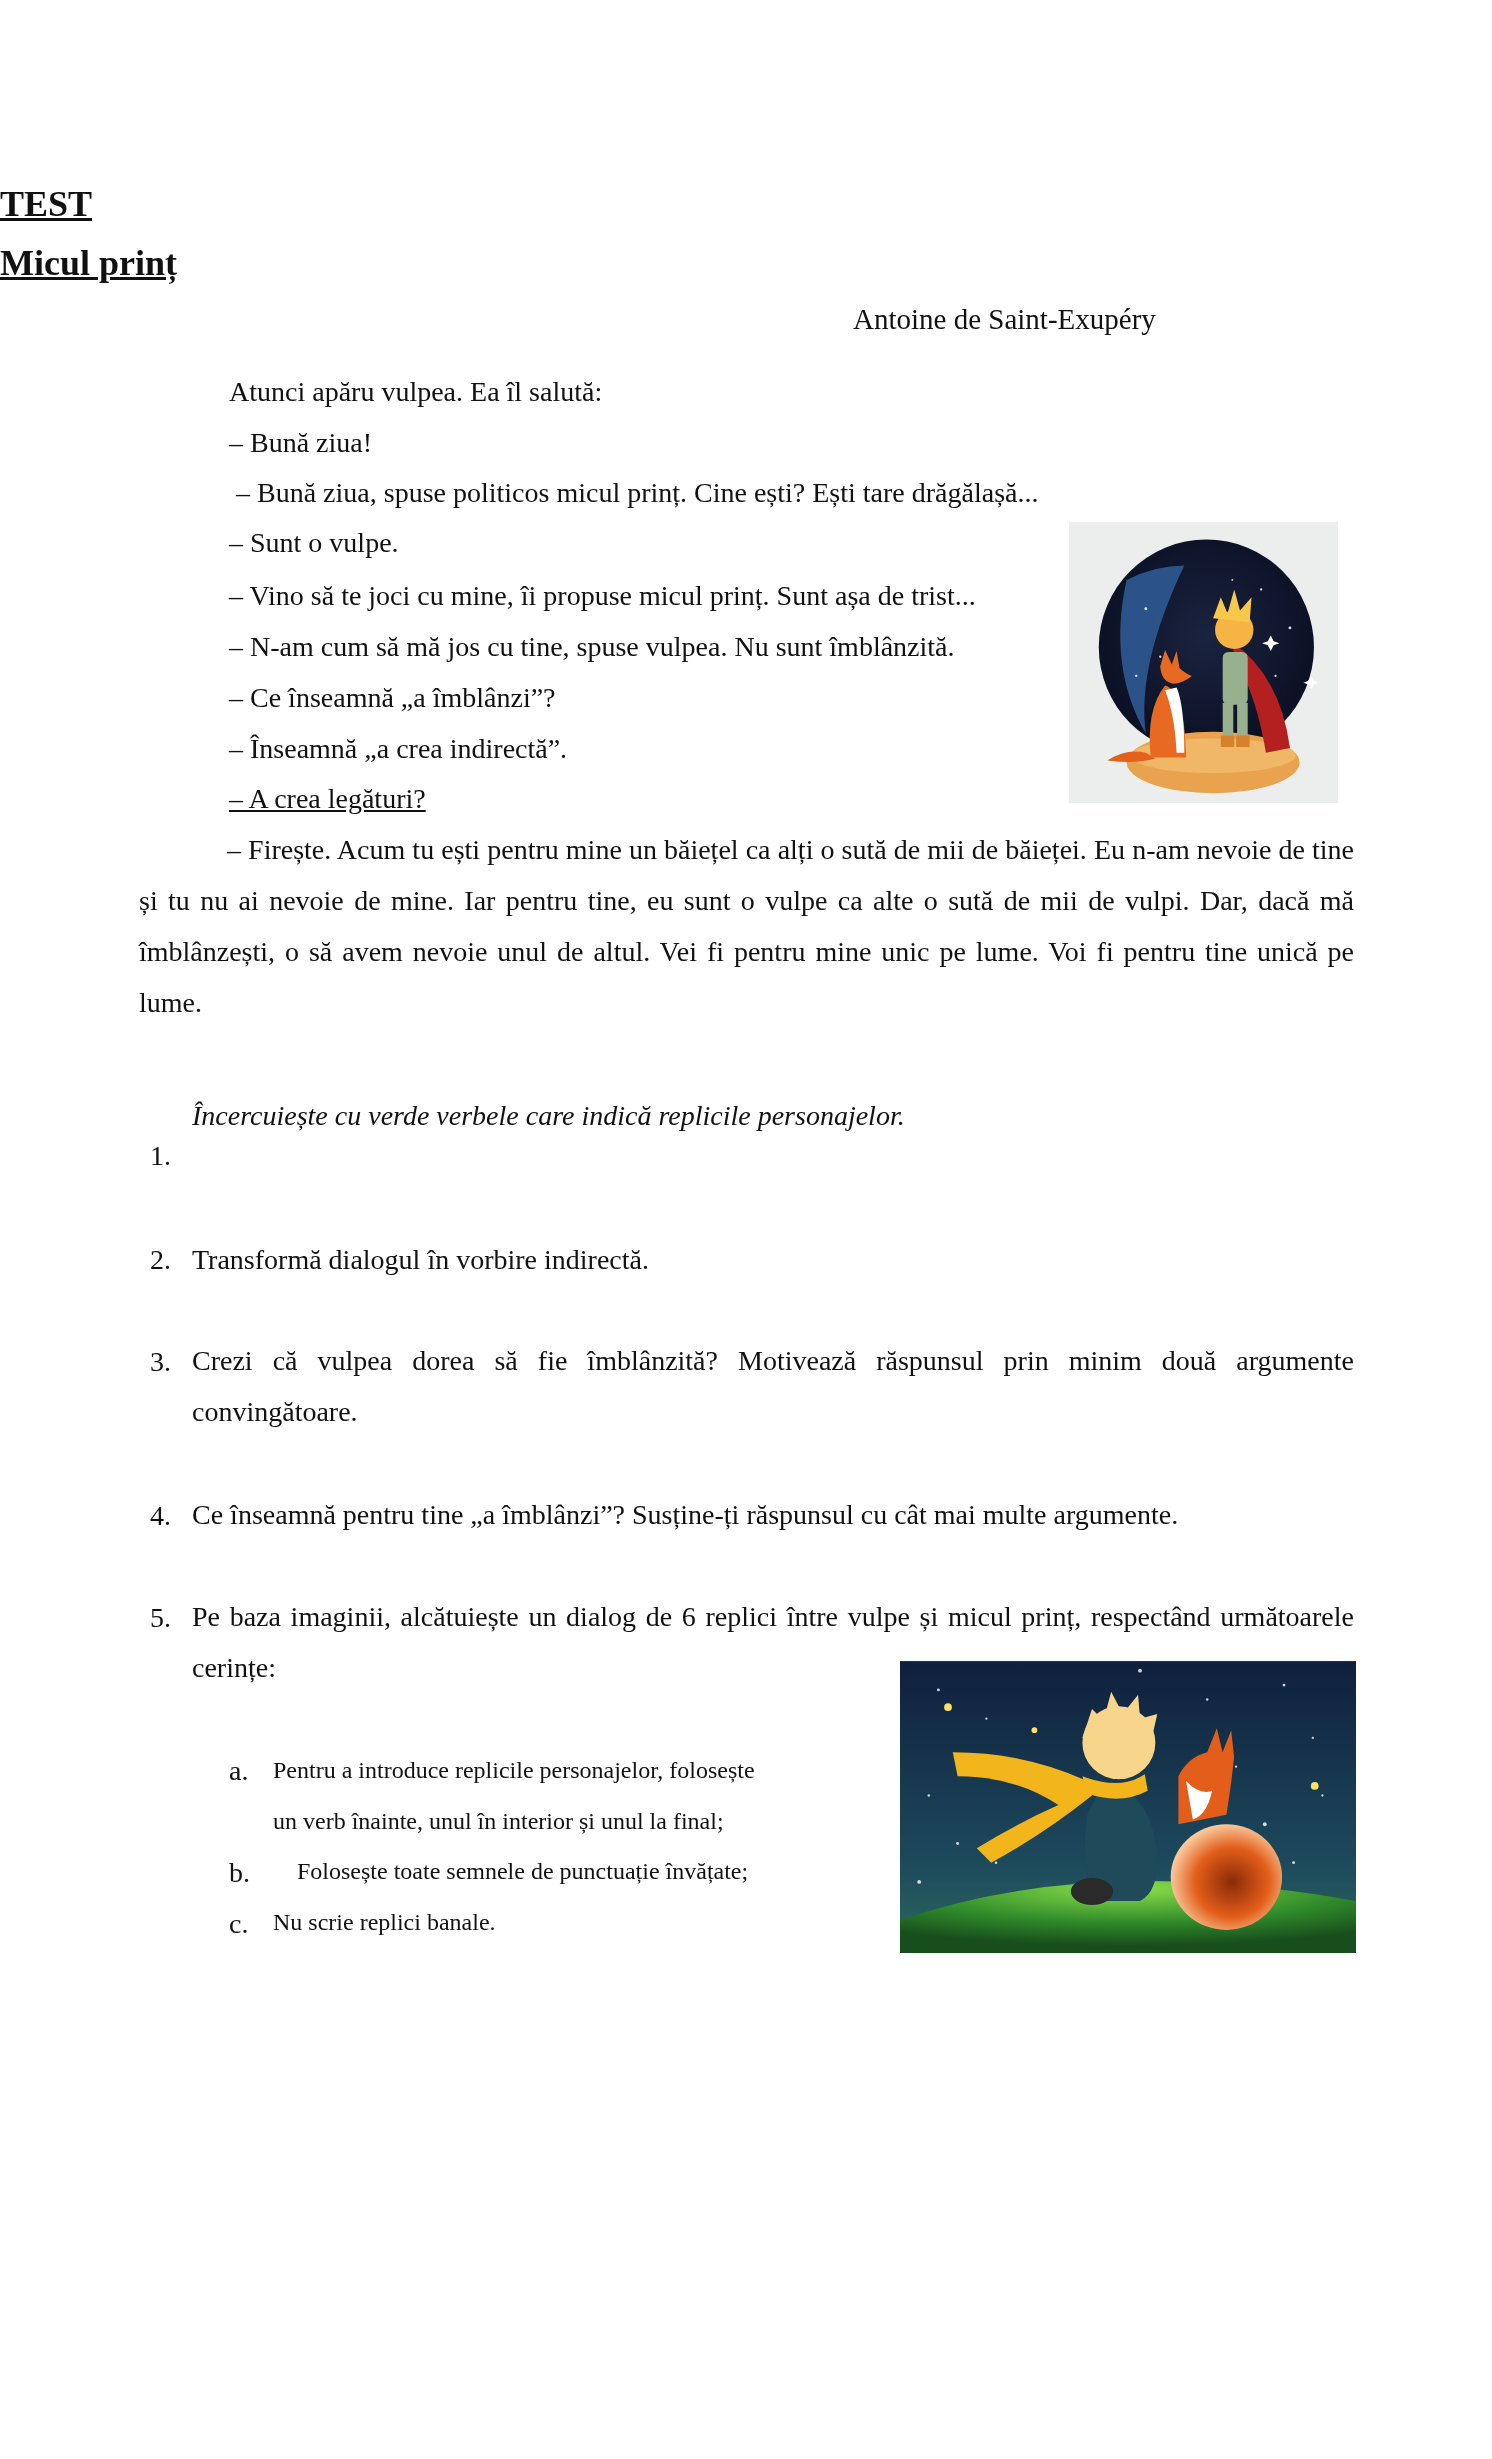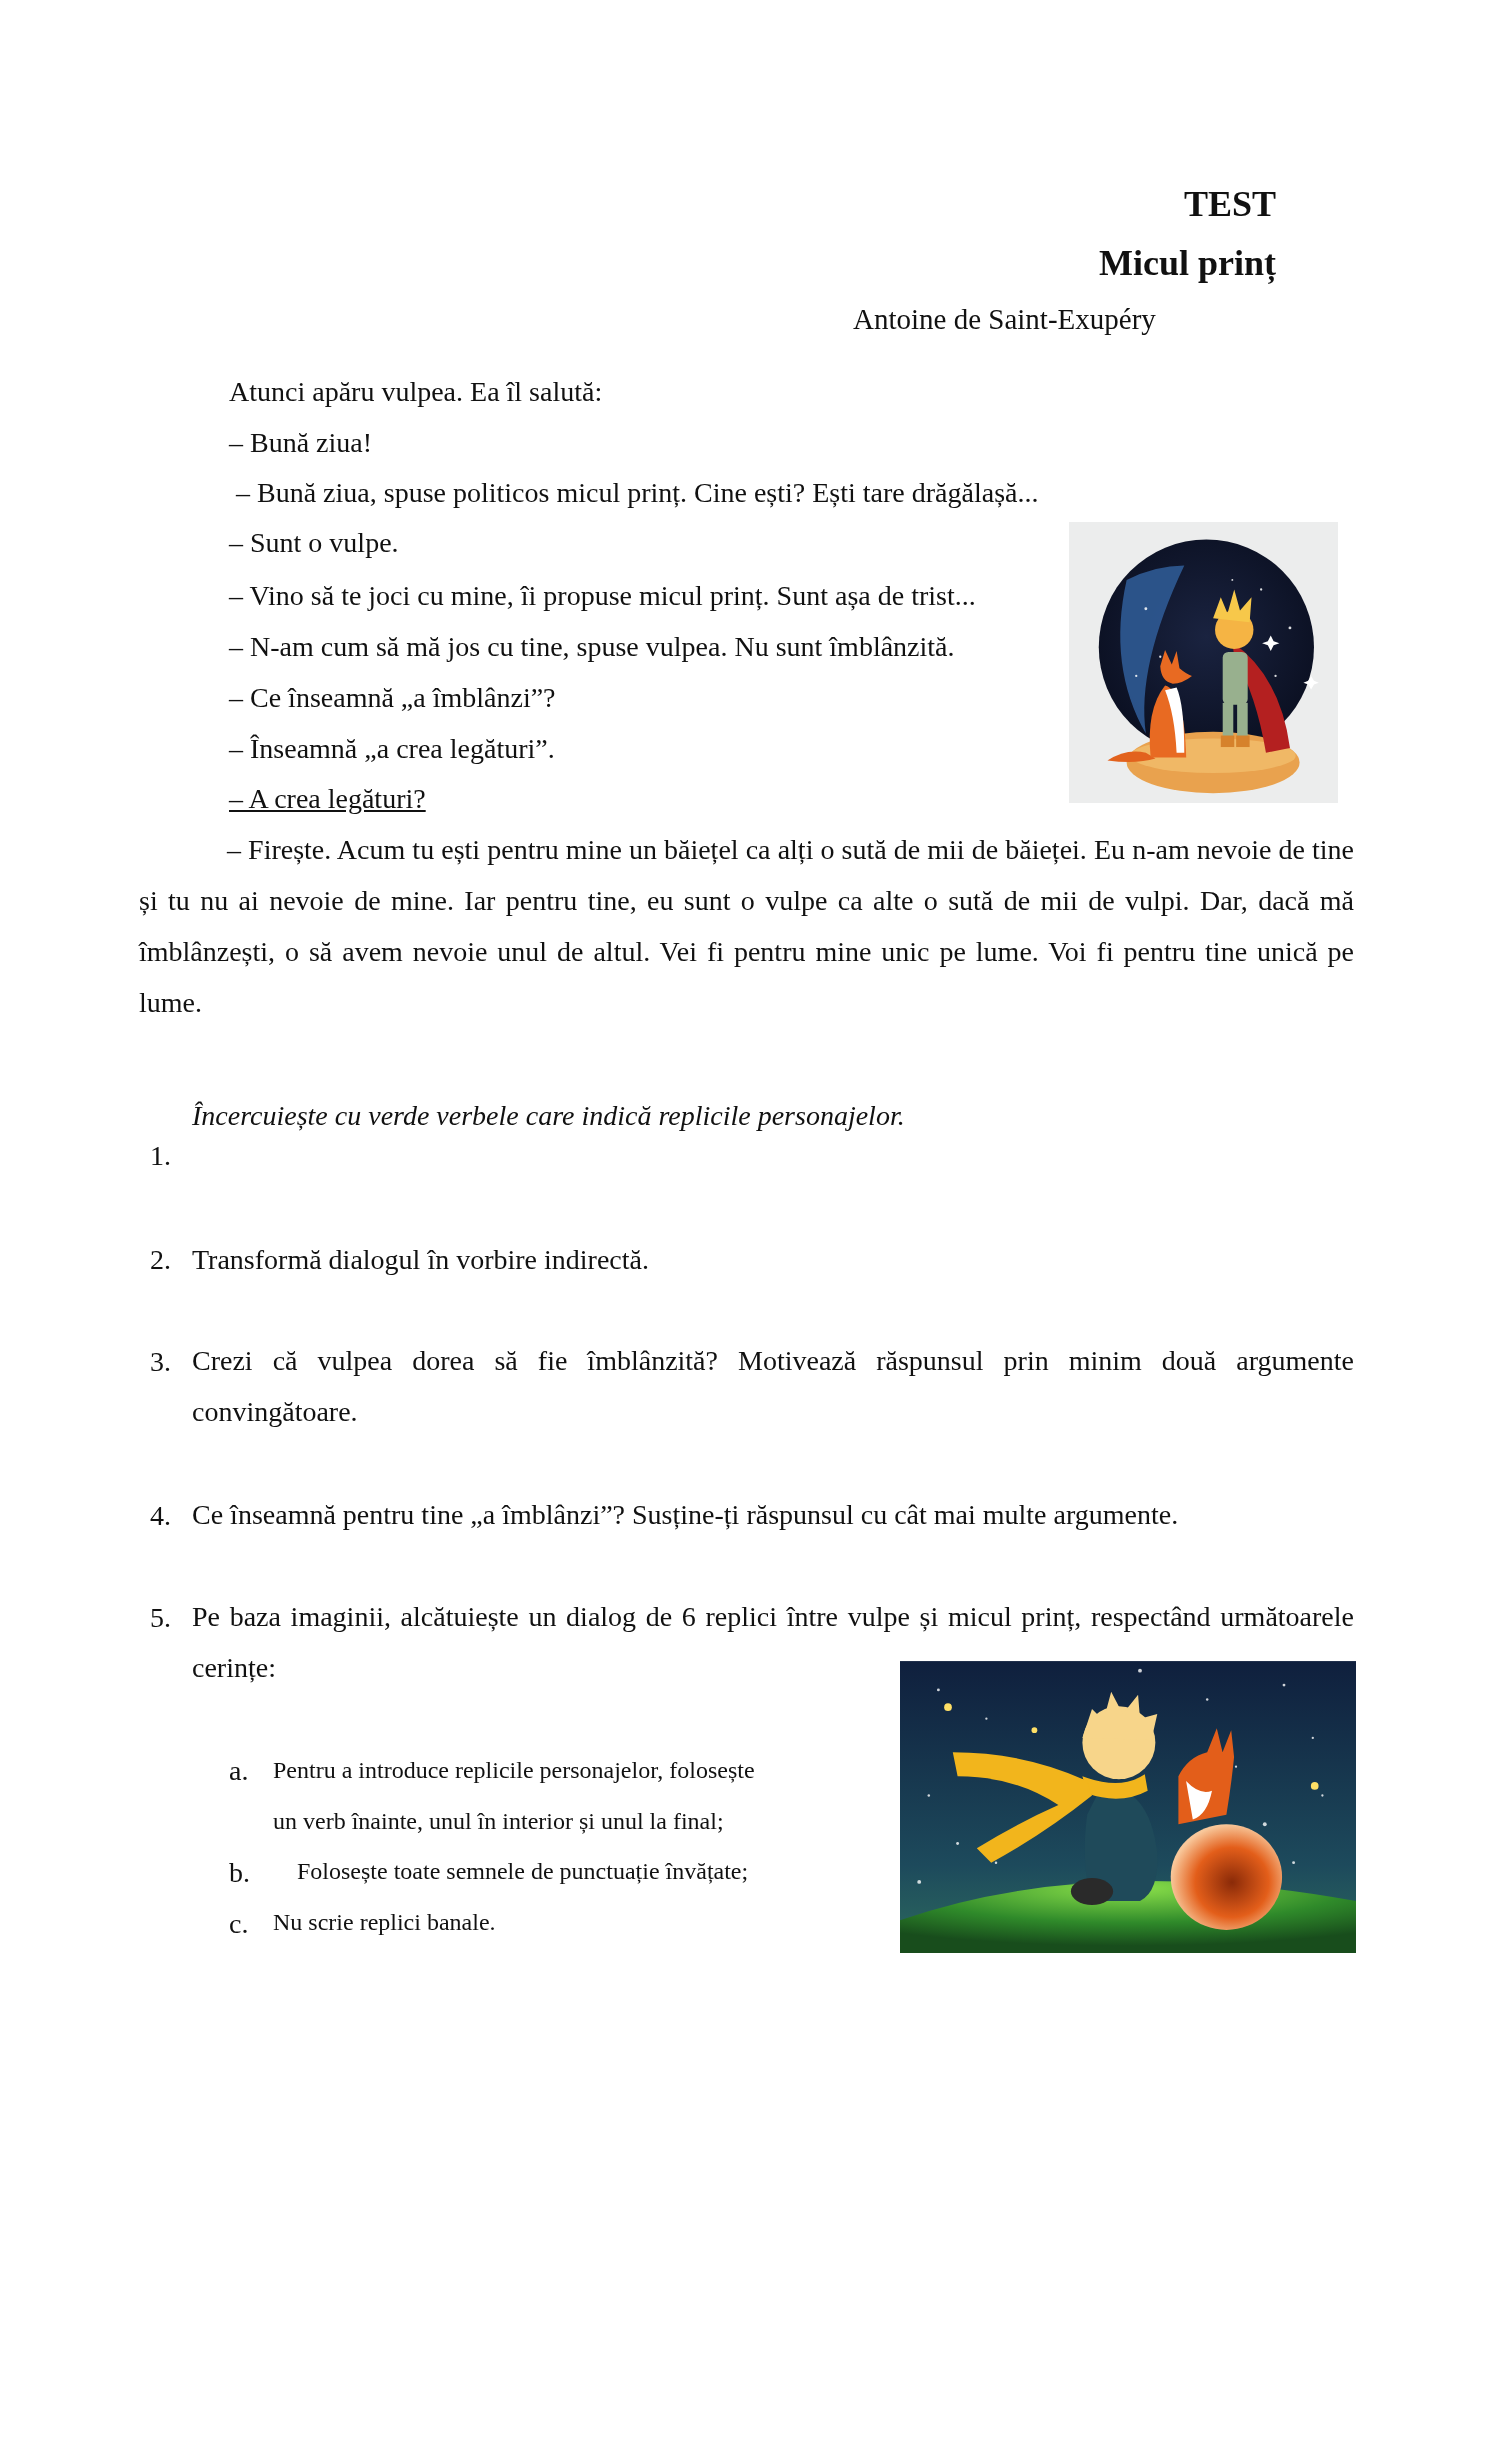--- a/index.html
+++ b/index.html
@@ -1,19 +1,19 @@
 <!DOCTYPE html>
 <html><head>
 <meta charset="utf-8">
 <style>
   html, body { margin:0; padding:0; background:#ffffff; }
   body { width:1493px; height:2459px; position:relative; overflow:hidden;
          font-family:"Liberation Serif", "DejaVu Serif", serif; color:#111111; }
   .ln { position:absolute; font-size:28px; line-height:35px; white-space:nowrap; }
-  .title { position:absolute; left:0; width:1276px; text-align:right; font-weight:bold; font-size:36px; line-height:42px; }
+  .title { position:absolute; left:0; width:1276px; text-align:left; font-weight:bold; font-size:36px; line-height:42px;text-decoration:underline; }
   .just { position:absolute; left:139px; width:1215px; font-size:28px; line-height:51px; text-align:justify; text-indent:88px; }
   .qnum { position:absolute; left:150px; font-size:28px; line-height:35px; }
   .qtext { position:absolute; left:192px; width:1162px; text-align:justify; text-align-last:left; font-size:28px; line-height:51px; }
   .snum { position:absolute; left:229px; font-size:28px; line-height:35px; }
   .stext { position:absolute; left:273px; font-size:24px; line-height:51px; }
   .pic { position:absolute; overflow:hidden; }
 </style>
 </head>
 <body>
 
@@ -22,21 +22,21 @@
 <div class="ln" style="left:853px; top:302px; font-size:29px;">Antoine de Saint-Exupéry</div>
 
 <div>
   <div class="ln" style="left:229px; top:374px;">Atunci apăru vulpea. Ea îl salută:</div>
   <div class="ln" style="left:229px; top:425px;">– Bună ziua!</div>
   <div class="ln" style="left:229px; top:475px; white-space:pre;"> – Bună ziua, spuse politicos micul prinț. Cine ești? Ești tare drăgălașă...</div>
   <div class="ln" style="left:229px; top:525px;">– Sunt o vulpe.</div>
   <div class="ln" style="left:229px; top:578px;">– Vino să te joci cu mine, îi propuse micul prinț. Sunt așa de trist...</div>
   <div class="ln" style="left:229px; top:629px;">– N-am cum să mă jos cu tine, spuse vulpea. Nu sunt îmblânzită.</div>
   <div class="ln" style="left:229px; top:680px;">– Ce înseamnă „a îmblânzi”?</div>
-  <div class="ln" style="left:229px; top:731px;">– Înseamnă „a crea legături”.</div>
+  <div class="ln" style="left:229px; top:731px;">– Înseamnă „a crea indirectă”.</div>
   <div class="ln" style="left:229px; top:781px;text-decoration:underline;">– A crea legături?</div>
   <div class="just" style="top:824px;">– Firește. Acum tu ești pentru mine un băiețel ca alți o sută de mii de băieței. Eu n-am nevoie de tine și tu nu ai nevoie de mine. Iar pentru tine, eu sunt o vulpe ca alte o sută de mii de vulpi. Dar, dacă mă îmblânzești, o să avem nevoie unul de altul. Vei fi pentru mine unic pe lume. Voi fi pentru tine unică pe lume.</div>
 </div>
 
 <div class="pic" style="left:1069px; top:522px; width:269px; height:281px; background:#eceded;">
   <svg width="269" height="281" viewBox="0 0 280 292">
     <defs>
       <radialGradient id="night1" cx="50%" cy="45%" r="55%">
         <stop offset="0%" stop-color="#1a2340"></stop>
         <stop offset="100%" stop-color="#0b1022"></stop>

